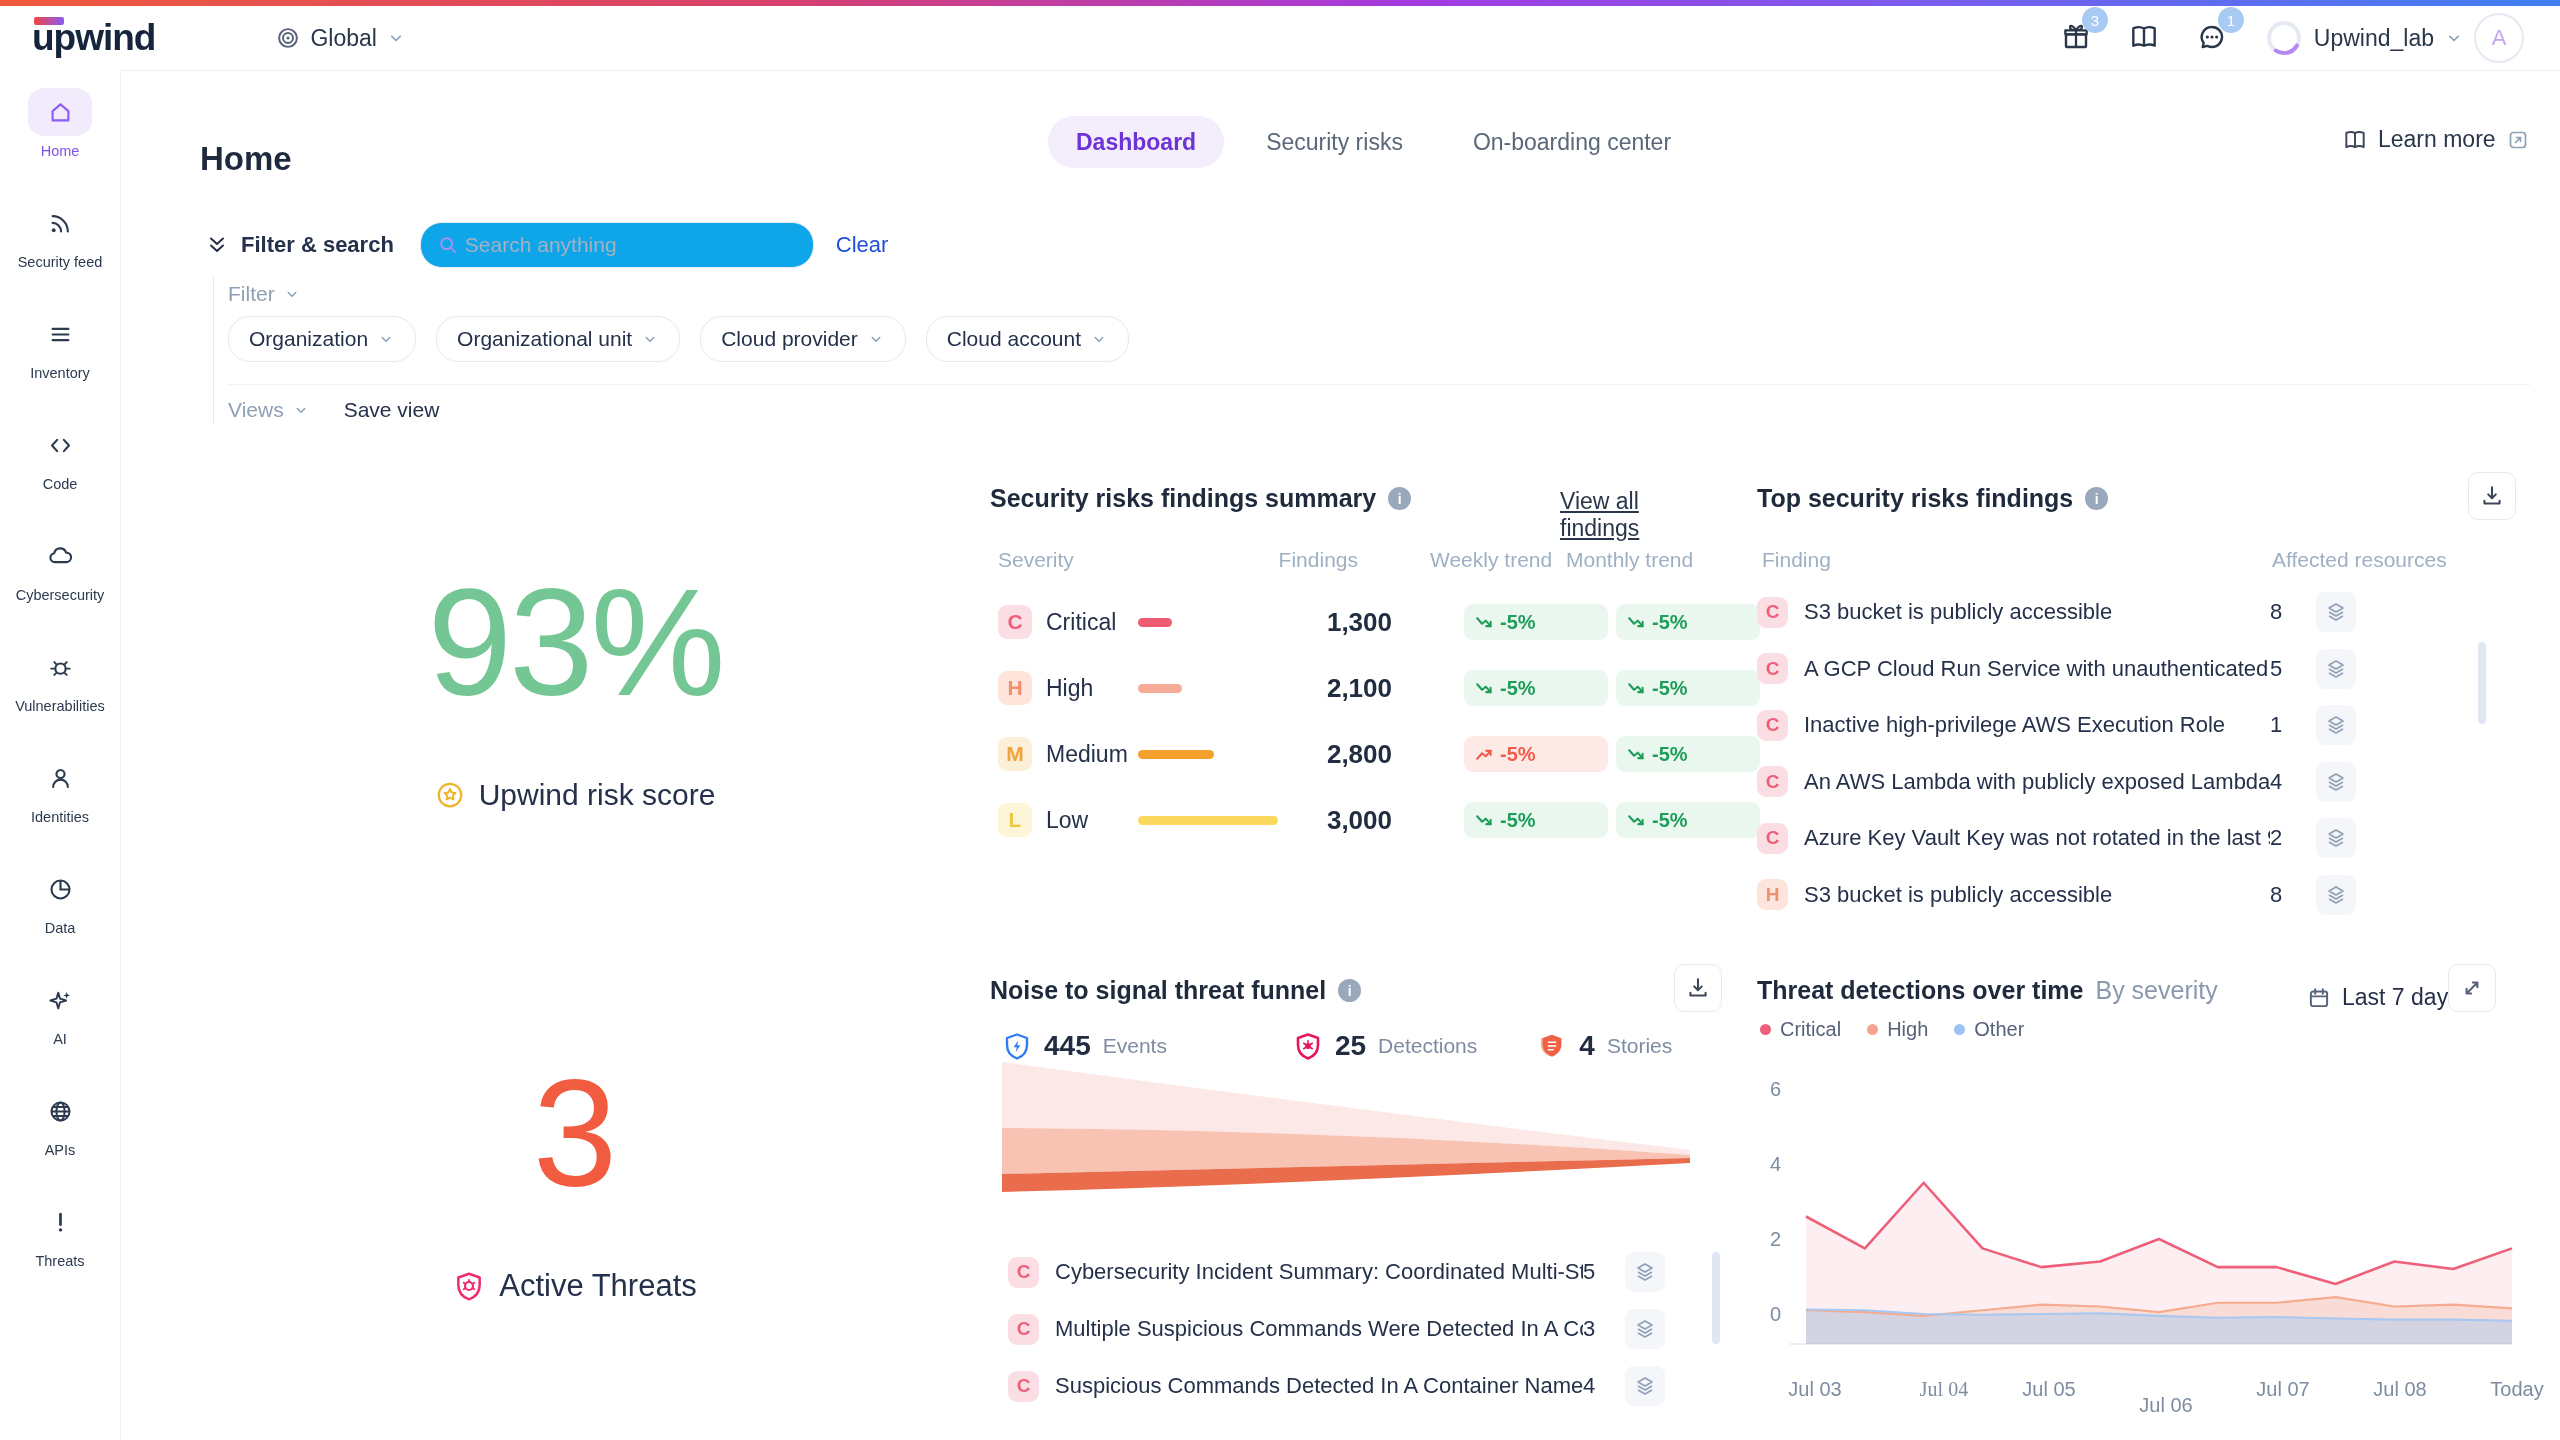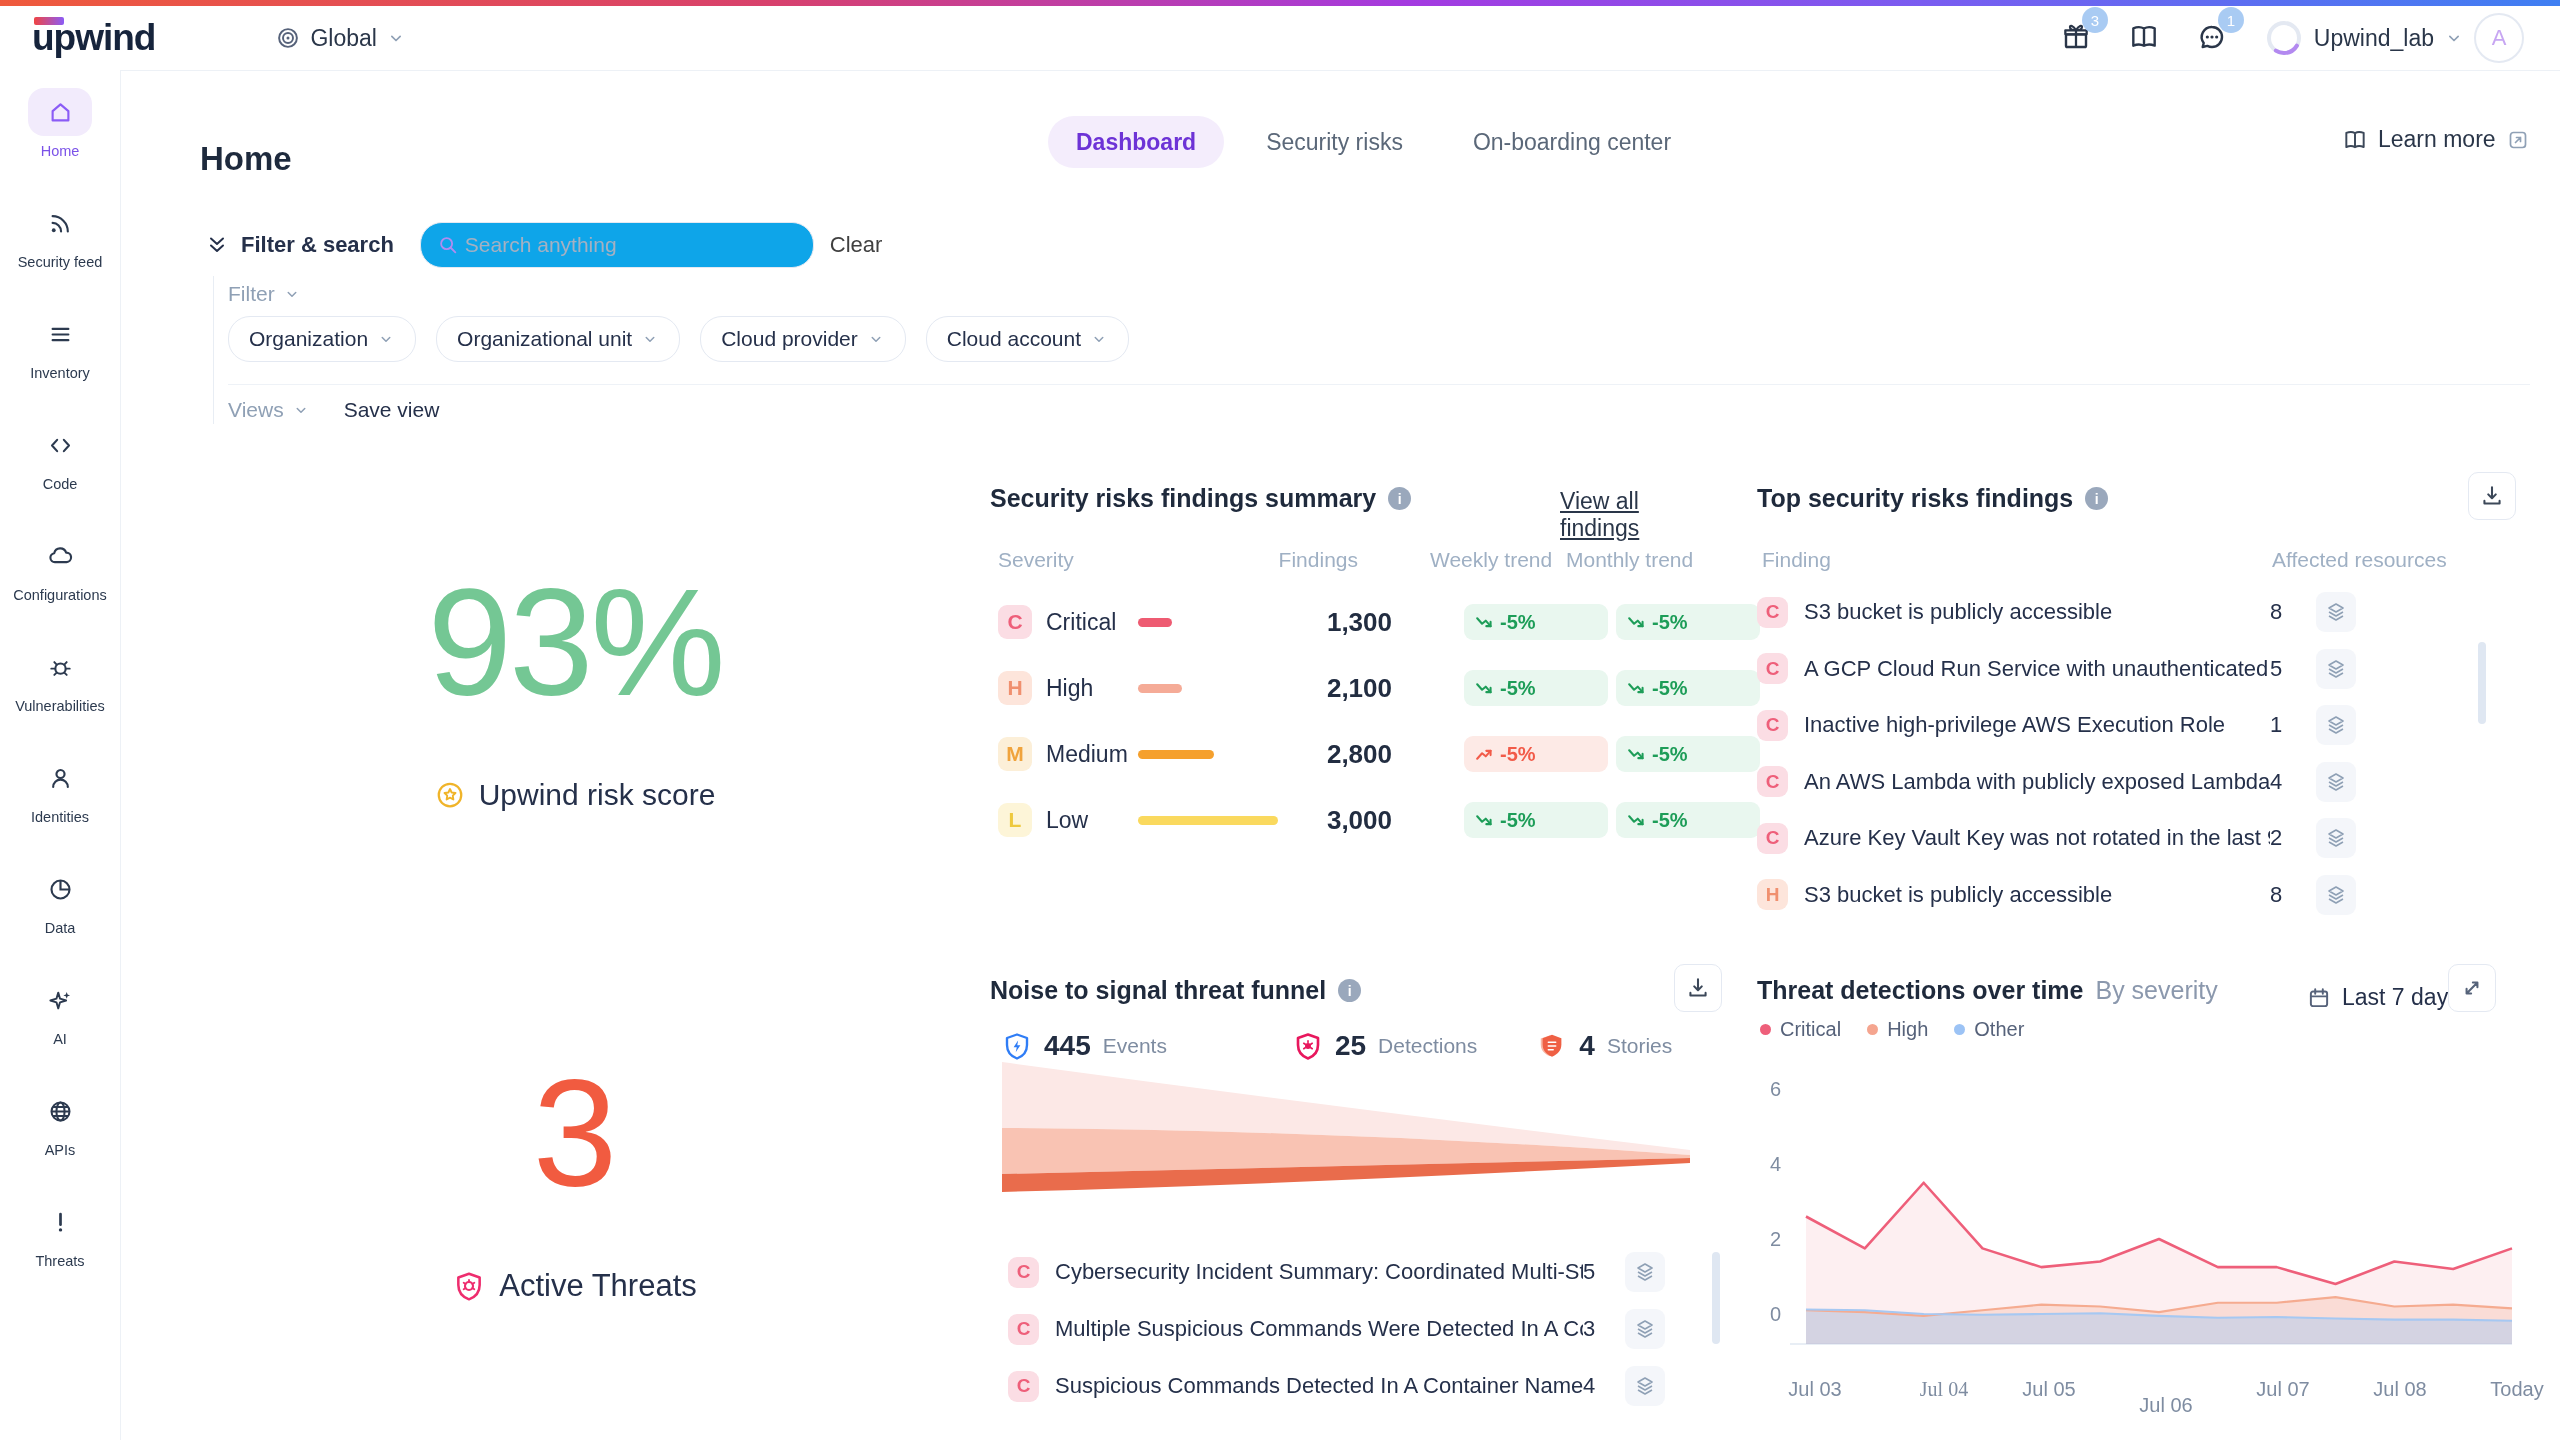--- a/index.html
+++ b/index.html
@@ -40,21 +40,21 @@
   .learn-more{position:absolute;left:2342px;top:126px;display:flex;align-items:center;gap:10px;
     font-size:23px;color:#2a3649;cursor:pointer;}
   
   .fs-row{position:absolute;left:205px;top:222px;display:flex;align-items:center;}
   .fs-label{font-size:22px;font-weight:bold;color:#25304a;margin-left:12px;}
   .search-box{margin-left:26px;width:360px;height:44px;border:1px solid #e4e9f2;border-radius:22px;
     display:flex;align-items:center;padding:0 16px;gap:4px;background:#0ea5e9;}
   .search-box input{border:none;outline:none;font-size:21px;color:#25304a;width:270px;
     font-family:"Liberation Sans",sans-serif;background:transparent;}
   .search-box input::placeholder{color:#a5b0c2;}
-  .clear-btn{margin-left:16px;font-size:22px;color:#404040;cursor:pointer;}
+  .clear-btn{margin-left:22px;font-size:22px;color:#1d4ed8;cursor:pointer;}
   .v-guide{position:absolute;left:213px;top:276px;width:1px;height:148px;background:#e8edf4;}
   .filter-dd{position:absolute;left:228px;top:282px;display:flex;align-items:center;gap:8px;
     font-size:21px;color:#8fa0b5;cursor:pointer;}
   .pills{position:absolute;left:228px;top:316px;display:flex;gap:20px;}
   .pill{height:44px;border:1px solid #e4e9f2;border-radius:22px;background:#fff;display:flex;
     align-items:center;gap:9px;padding:0 20px;font-size:21px;color:#25304a;cursor:pointer;white-space:nowrap;}
   .divider{position:absolute;left:228px;top:384px;width:2302px;height:1px;background:#eef2f7;}
   .views-row{position:absolute;left:228px;top:398px;display:flex;align-items:center;gap:34px;}
   .views-dd{display:flex;align-items:center;gap:8px;font-size:21px;color:#8fa0b5;cursor:pointer;}
   .save-view{font-size:21px;color:#25304a;cursor:pointer;}
@@ -321,21 +321,21 @@
         </svg>
       </span>
       <span class="side-label">Code</span>
     </div>
     <div class="side-item" data-icon="config">
       <span class="side-ic">
         <svg width="27" height="27">
           <use href="#i-config"></use>
         </svg>
       </span>
-      <span class="side-label">Configurations</span>
+      <span class="side-label">Cybersecurity</span>
     </div>
     <div class="side-item" data-icon="vuln">
       <span class="side-ic">
         <svg width="27" height="27">
           <use href="#i-vuln"></use>
         </svg>
       </span>
       <span class="side-label">Vulnerabilities</span>
     </div>
     <div class="side-item" data-icon="identities">

